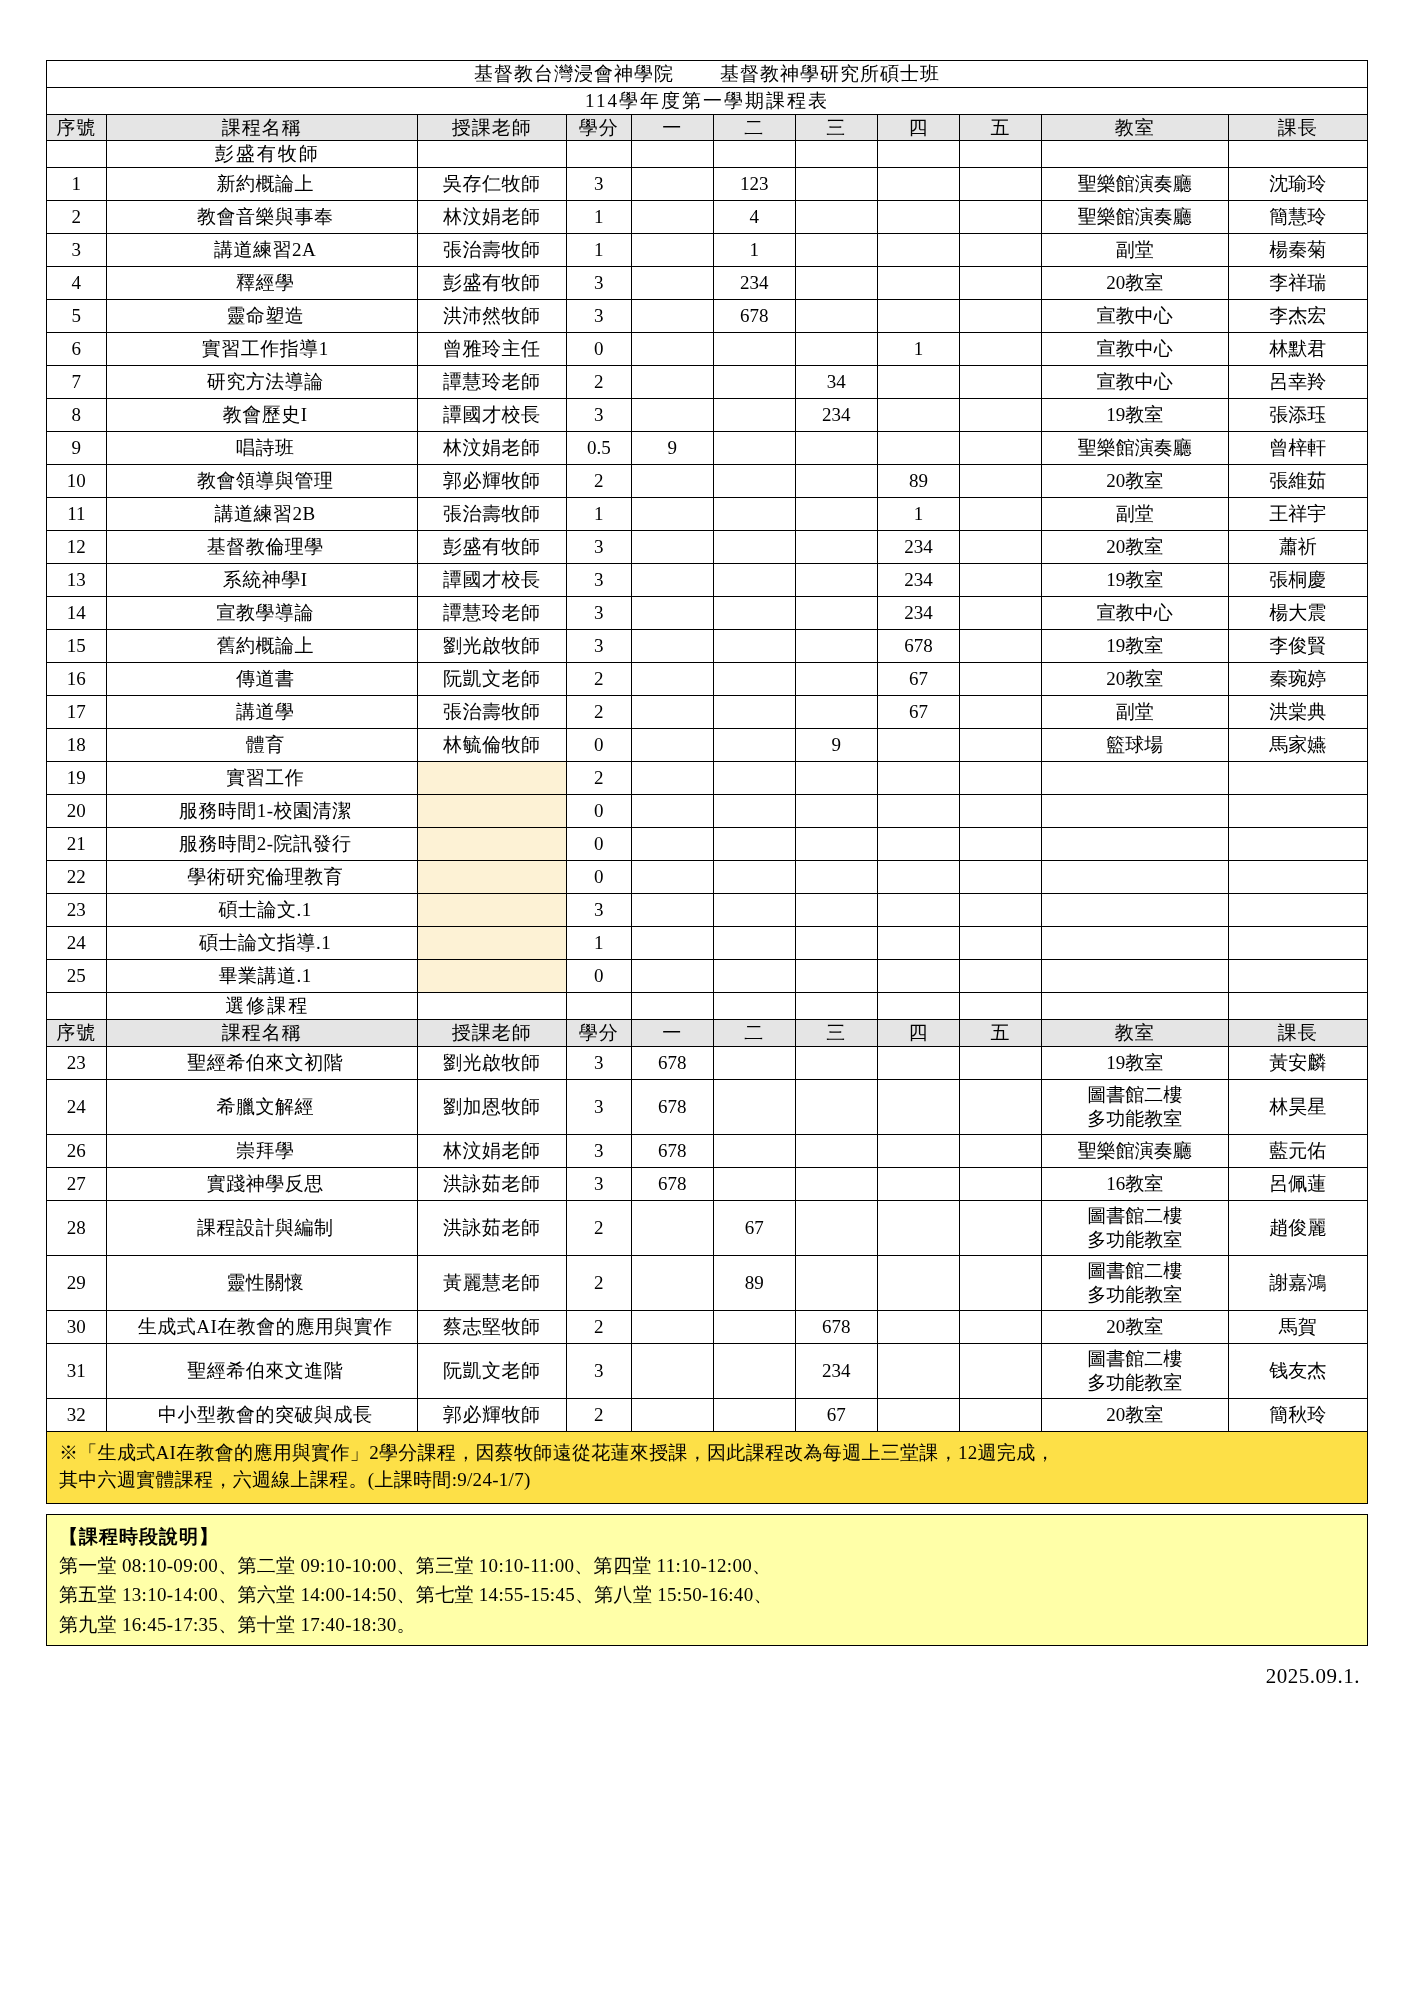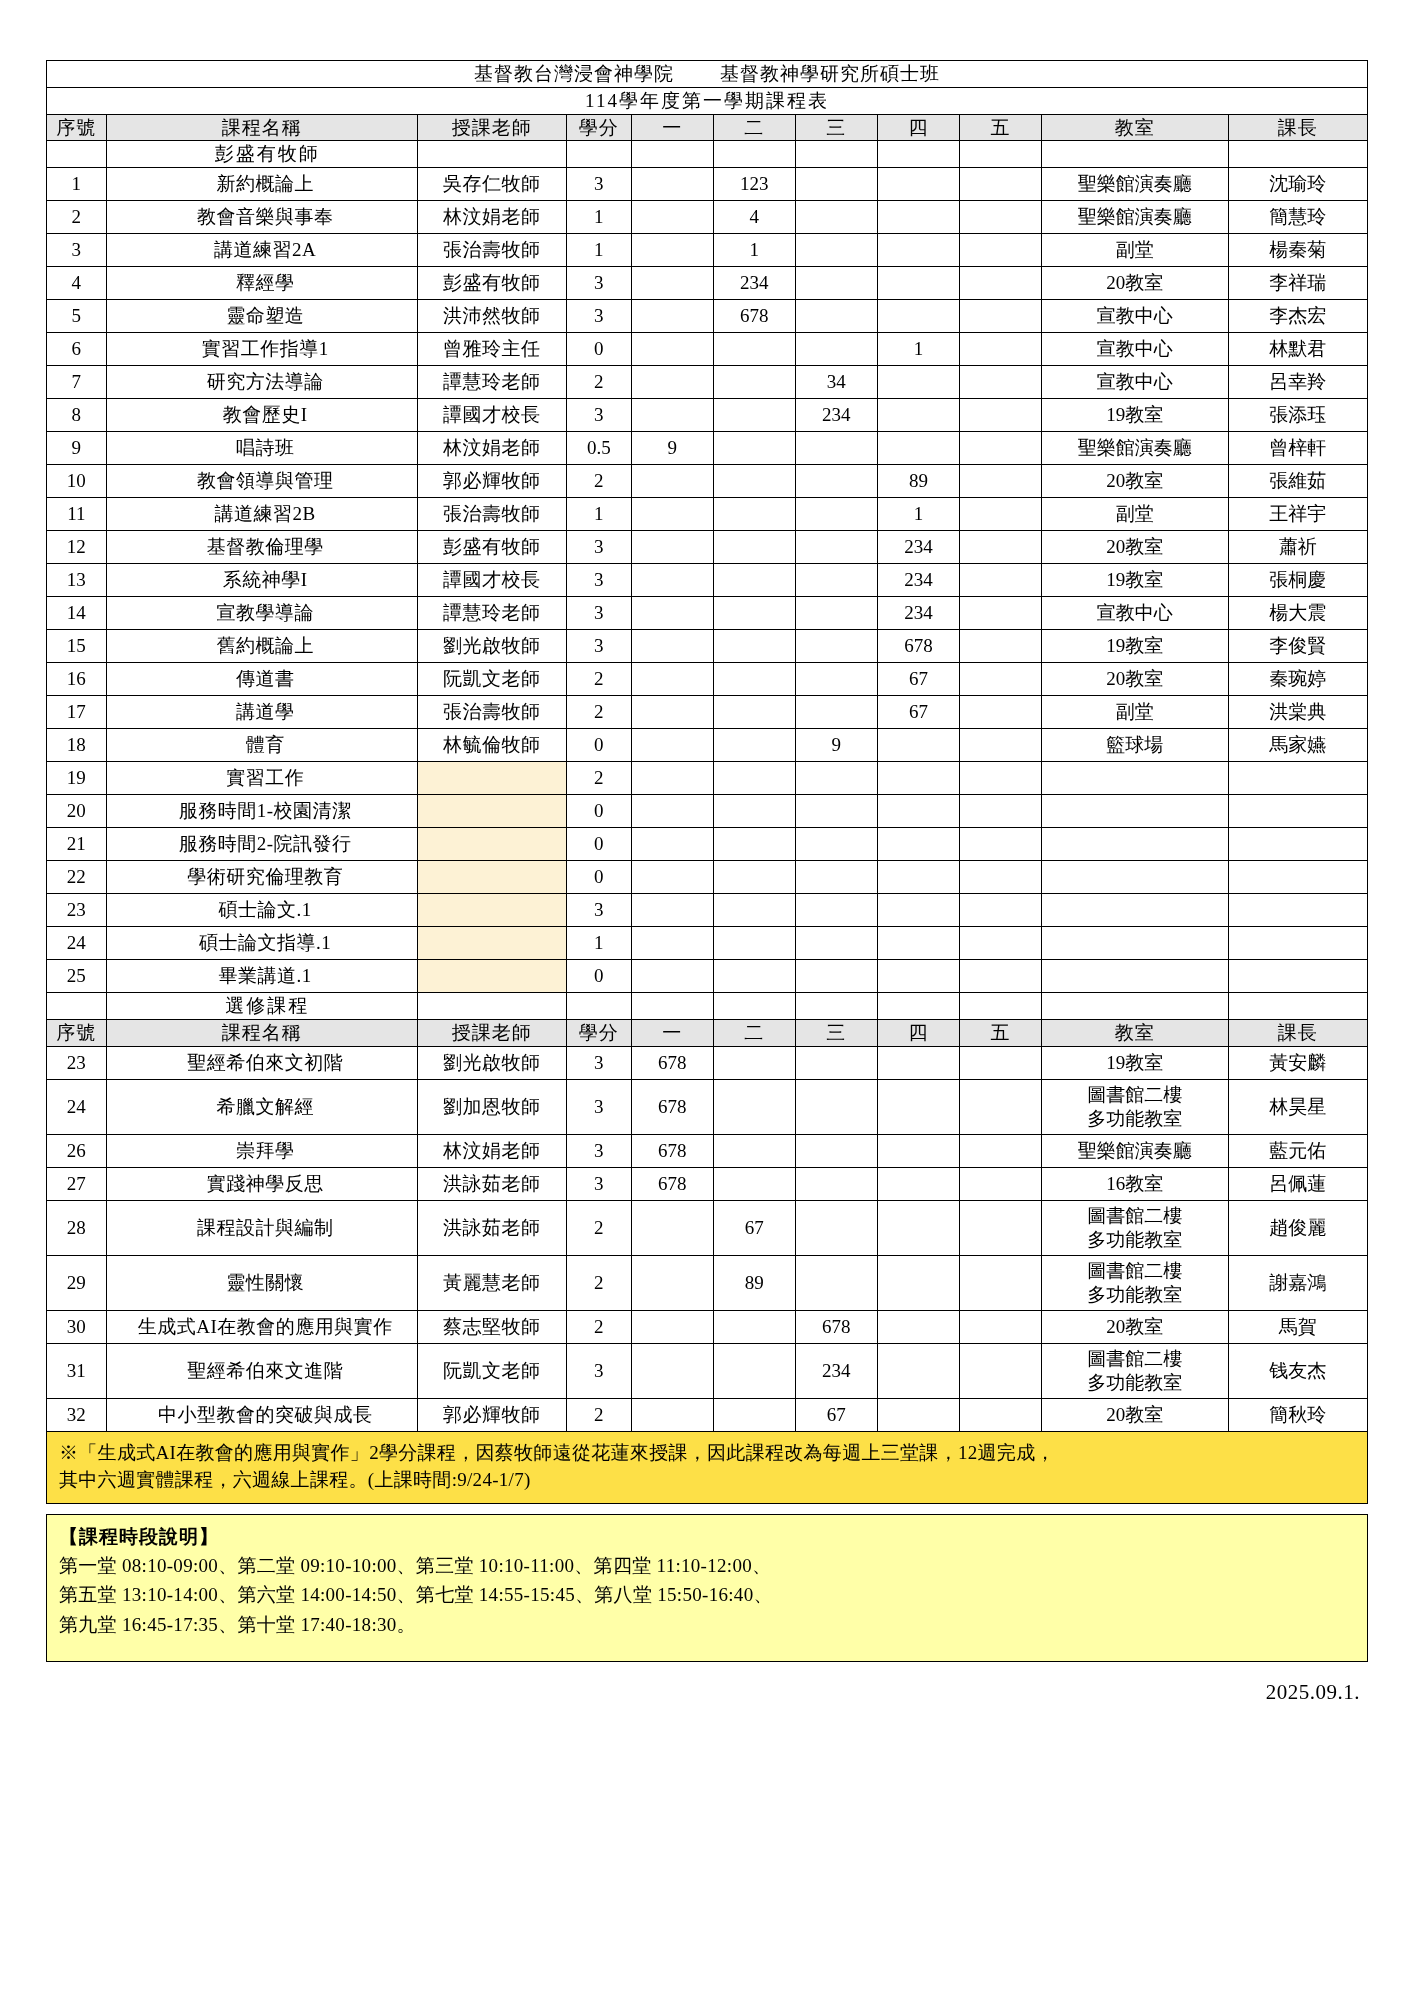--- a/index.html
+++ b/index.html
@@ -88,21 +88,21 @@
     padding: 7px 10px 9px 12px;
     letter-spacing: 0.3px;
   }
   .note-box p { margin: 0; }
   .time-box {
     border: 1px solid #000000;
     background: #ffffa8;
     margin-top: 10px;
     font-size: 19px;
     line-height: 1.55;
-    padding: 7px 10px 22px 12px;
+    padding: 7px 10px 6px 12px;
     letter-spacing: 0.3px;
   }
   .time-box p { margin: 0; }
   .time-title { font-weight: bold; letter-spacing: 1px; }
   .date-line {
     text-align: right;
     font-size: 21px;
     margin-top: 18px;
     padding-right: 8px;
     letter-spacing: 0.5px;

